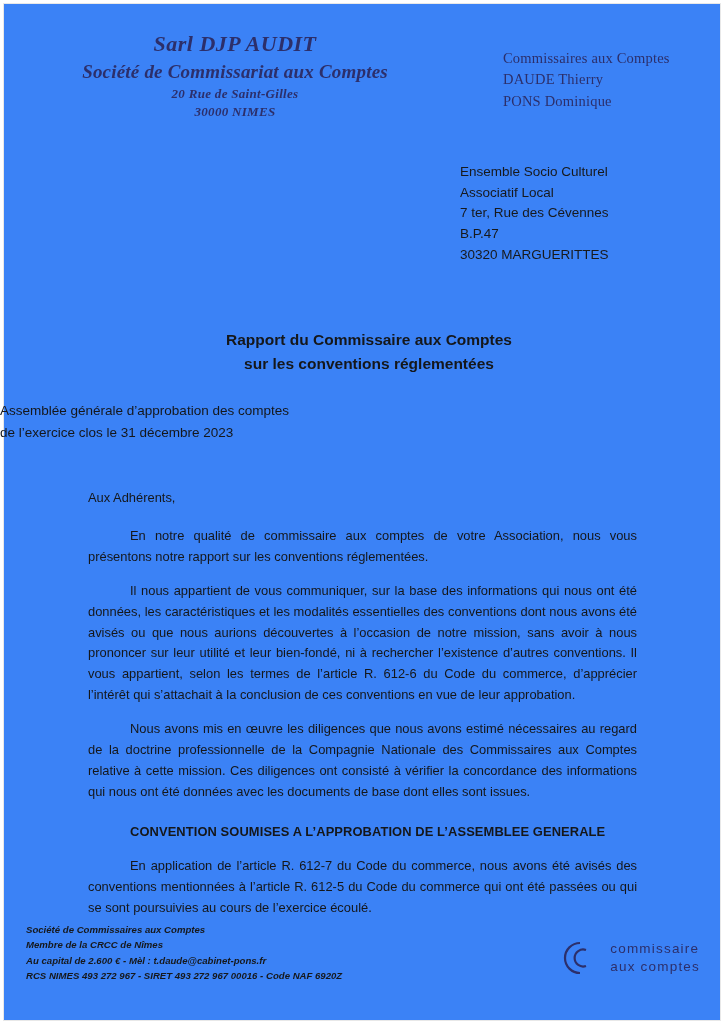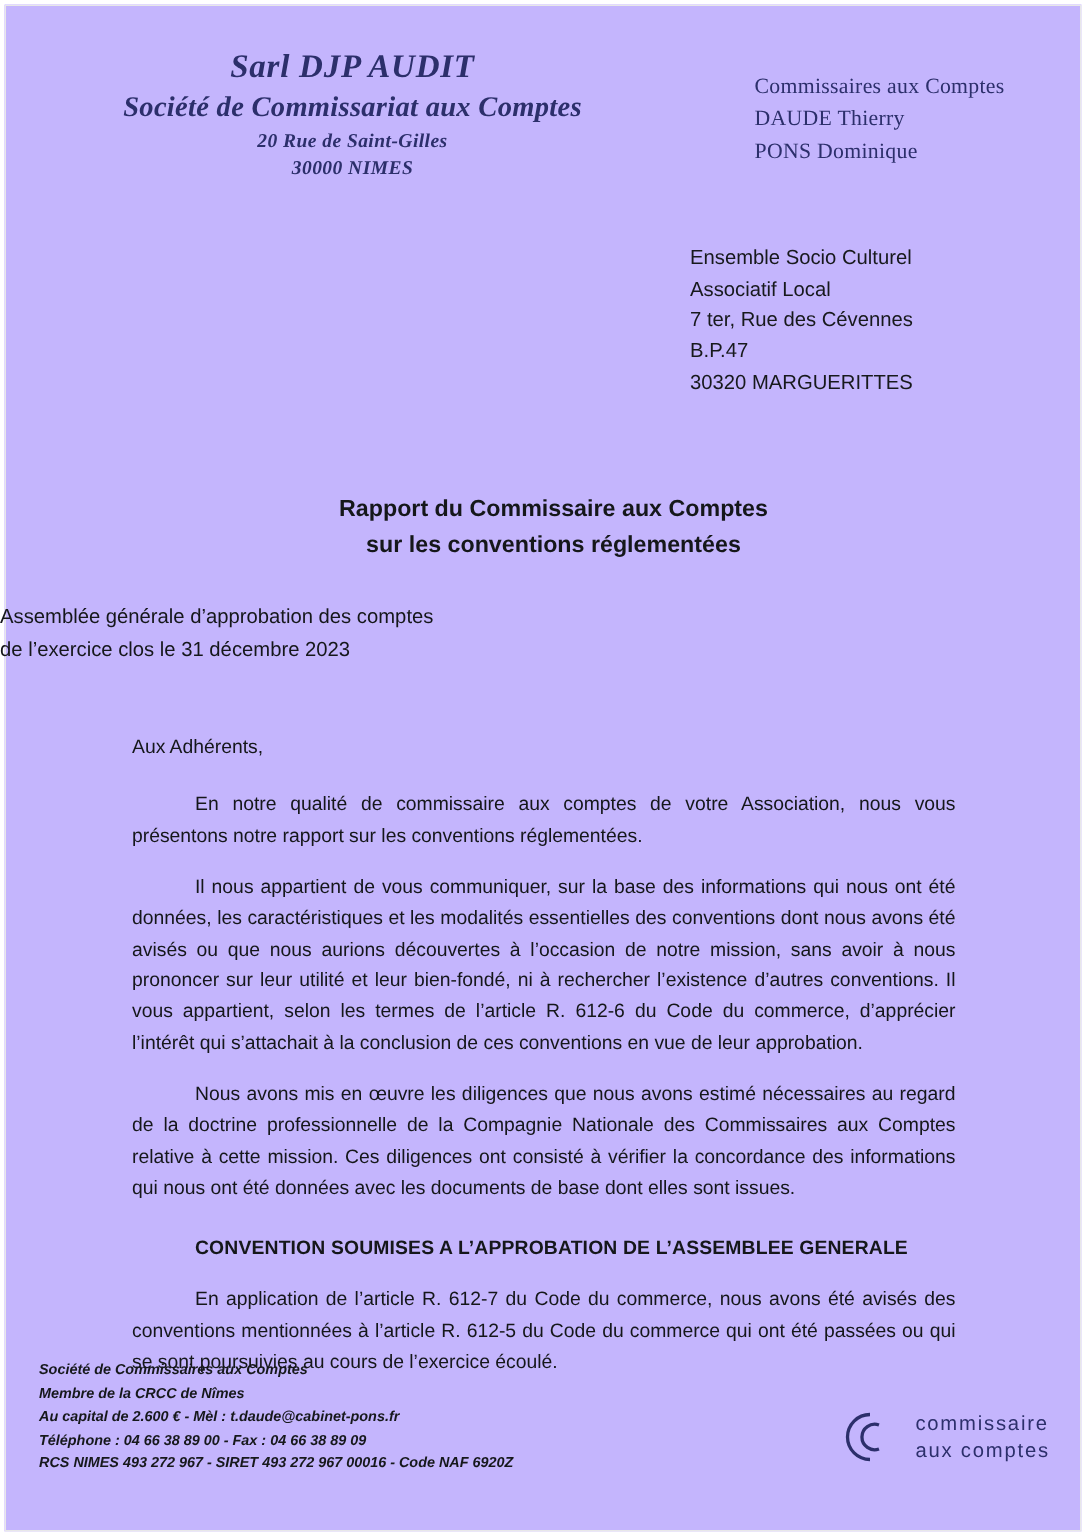--- a/index.html
+++ b/index.html
@@ -4,21 +4,21 @@
 <style>
   html, body {
     margin: 0;
     padding: 0;
     background: #8c8c8c;
   }
   .page {
     position: relative;
     width: 724px;
     height: 1024px;
-    background: #c4b5fd;
+    background: #3b82f6;
     overflow: hidden;
     font-family: "Liberation Sans", sans-serif;
     color: #15171a;
     box-sizing: border-box;
   }
   
   .scan-edge {
     position: absolute;
     left: 0; top: 0; right: 0; bottom: 0;
     border: 3px solid #ffffff;
@@ -212,21 +212,20 @@
     <p class="indent">Il nous appartient de vous communiquer, sur la base des informations qui nous ont été données, les caractéristiques et les modalités essentielles des conventions dont nous avons été avisés ou que nous aurions découvertes à l’occasion de notre mission, sans avoir à nous prononcer sur leur utilité et leur bien-fondé, ni à rechercher l’existence d’autres conventions. Il vous appartient, selon les termes de l’article R. 612-6 du Code du commerce, d’apprécier l’intérêt qui s’attachait à la conclusion de ces conventions en vue de leur approbation.</p>
     <p class="indent">Nous avons mis en œuvre les diligences que nous avons estimé nécessaires au regard de la doctrine professionnelle de la Compagnie Nationale des Commissaires aux Comptes relative à cette mission. Ces diligences ont consisté à vérifier la concordance des informations qui nous ont été données avec les documents de base dont elles sont issues.</p>
     <h2>CONVENTION SOUMISES A L’APPROBATION DE L’ASSEMBLEE GENERALE</h2>
     <p class="indent">En application de l’article R. 612-7 du Code du commerce, nous avons été avisés des conventions mentionnées à l’article R. 612-5 du Code du commerce qui ont été passées ou qui se sont poursuivies au cours de l’exercice écoulé.</p>
   </div>
 
   <div class="footer">
     <div>Société de Commissaires aux Comptes</div>
     <div>Membre de la CRCC de Nîmes</div>
     <div>Au capital de 2.600 € - Mèl : t.daude@cabinet-pons.fr</div>
-    <div>Téléphone : 04 66 38 89 00 -  Fax : 04 66 38 89 09</div>
     <div>RCS NIMES 493 272 967 - SIRET 493 272 967 00016 - Code NAF 6920Z</div>
   </div>
 
   <div class="footer-logo">
     <span class="cc-mark">
       <svg width="44" height="44" viewBox="0 0 44 44" aria-hidden="true">
         <path d="M26 7 A15 15 0 1 0 26 37" fill="none" stroke="#2c2f6b" stroke-width="2.2"></path>
         <path d="M32 14 A8.5 8.5 0 1 0 32 30" fill="none" stroke="#2c2f6b" stroke-width="2.2"></path>
       </svg>
     </span>

